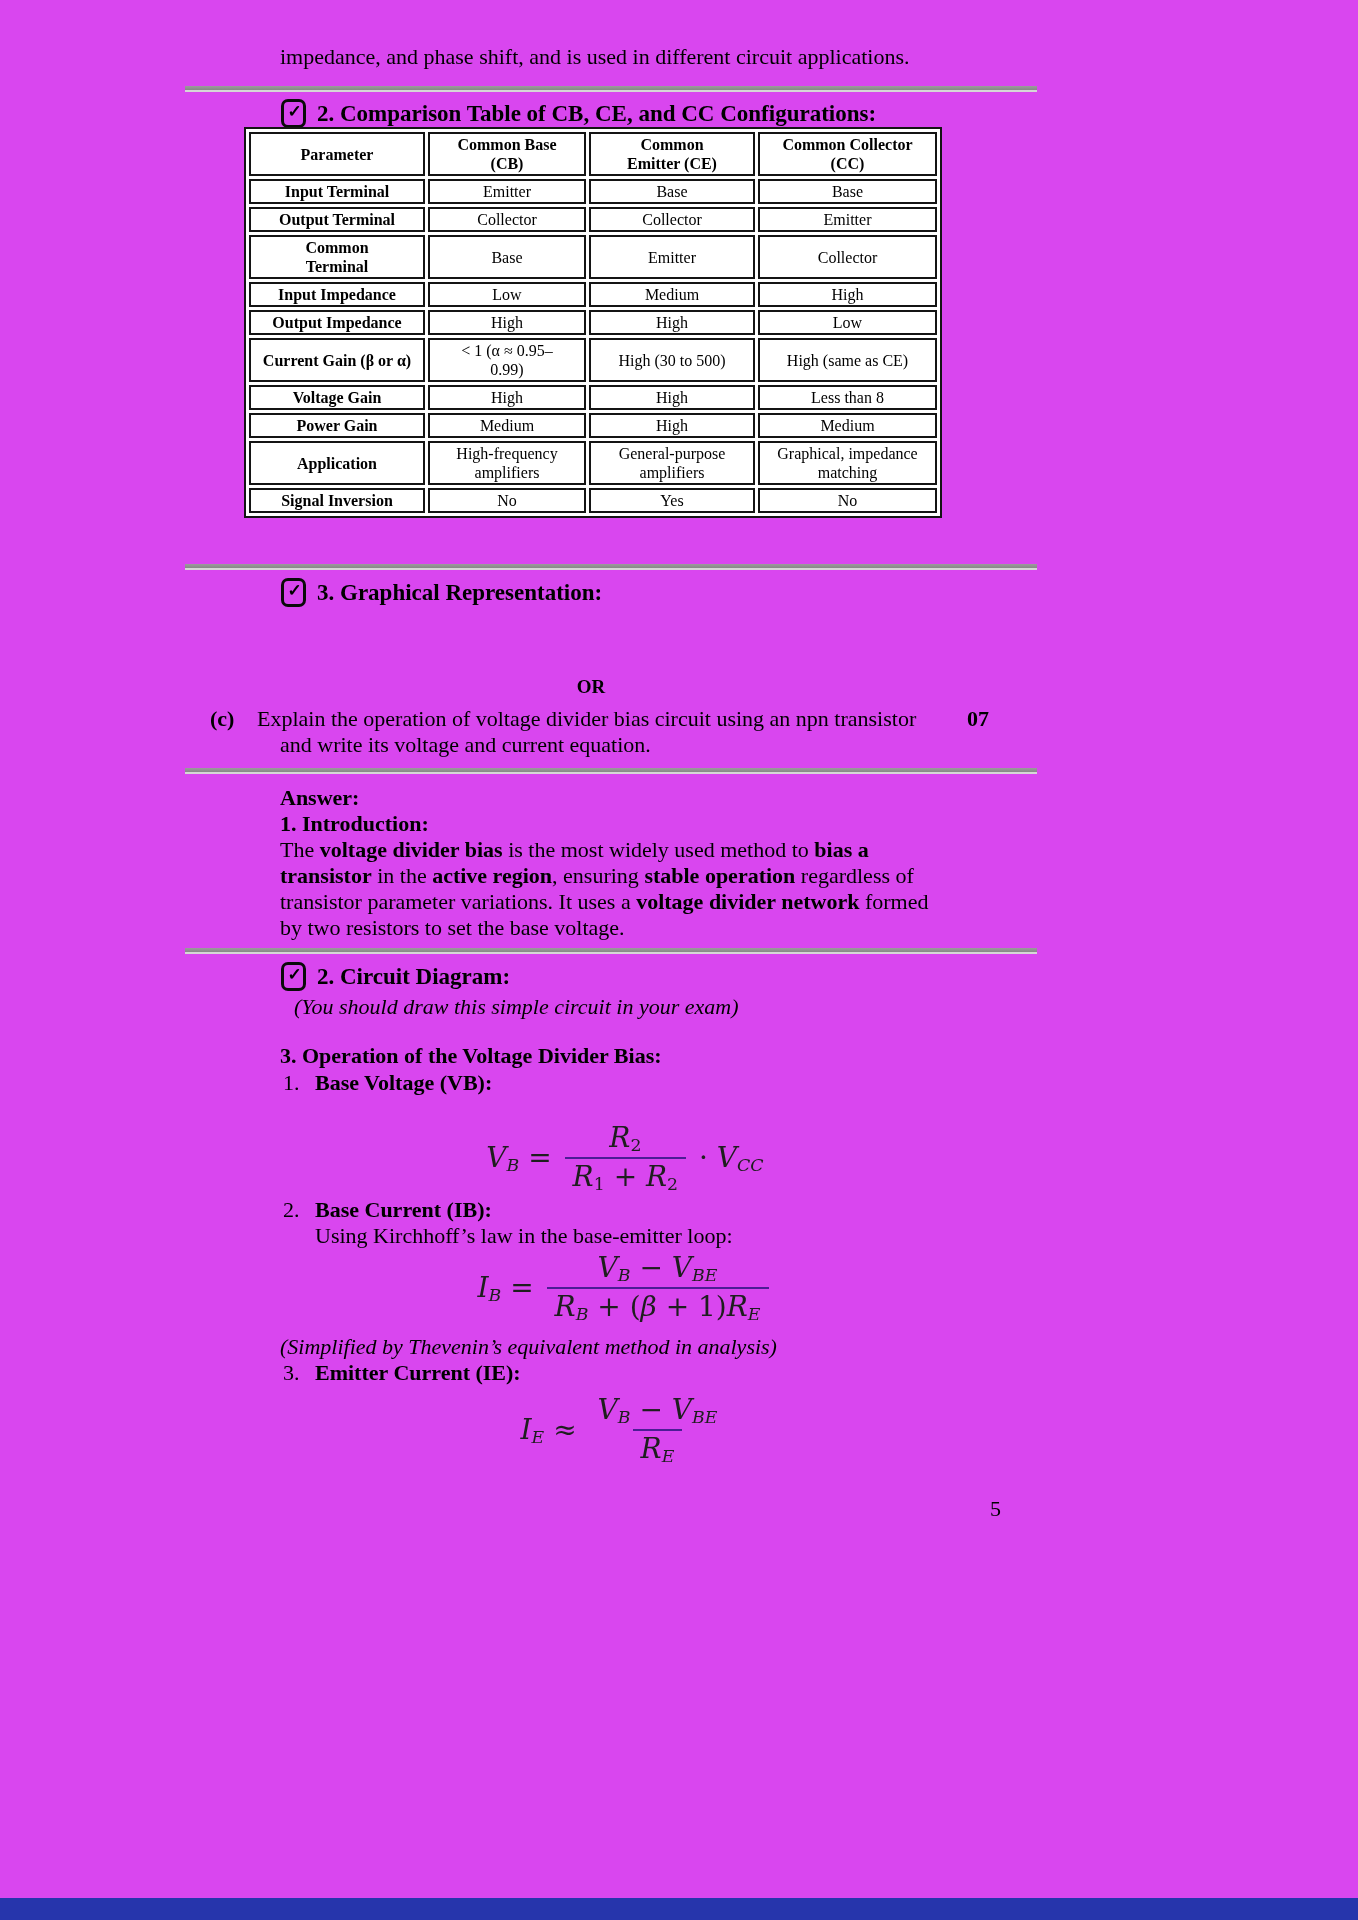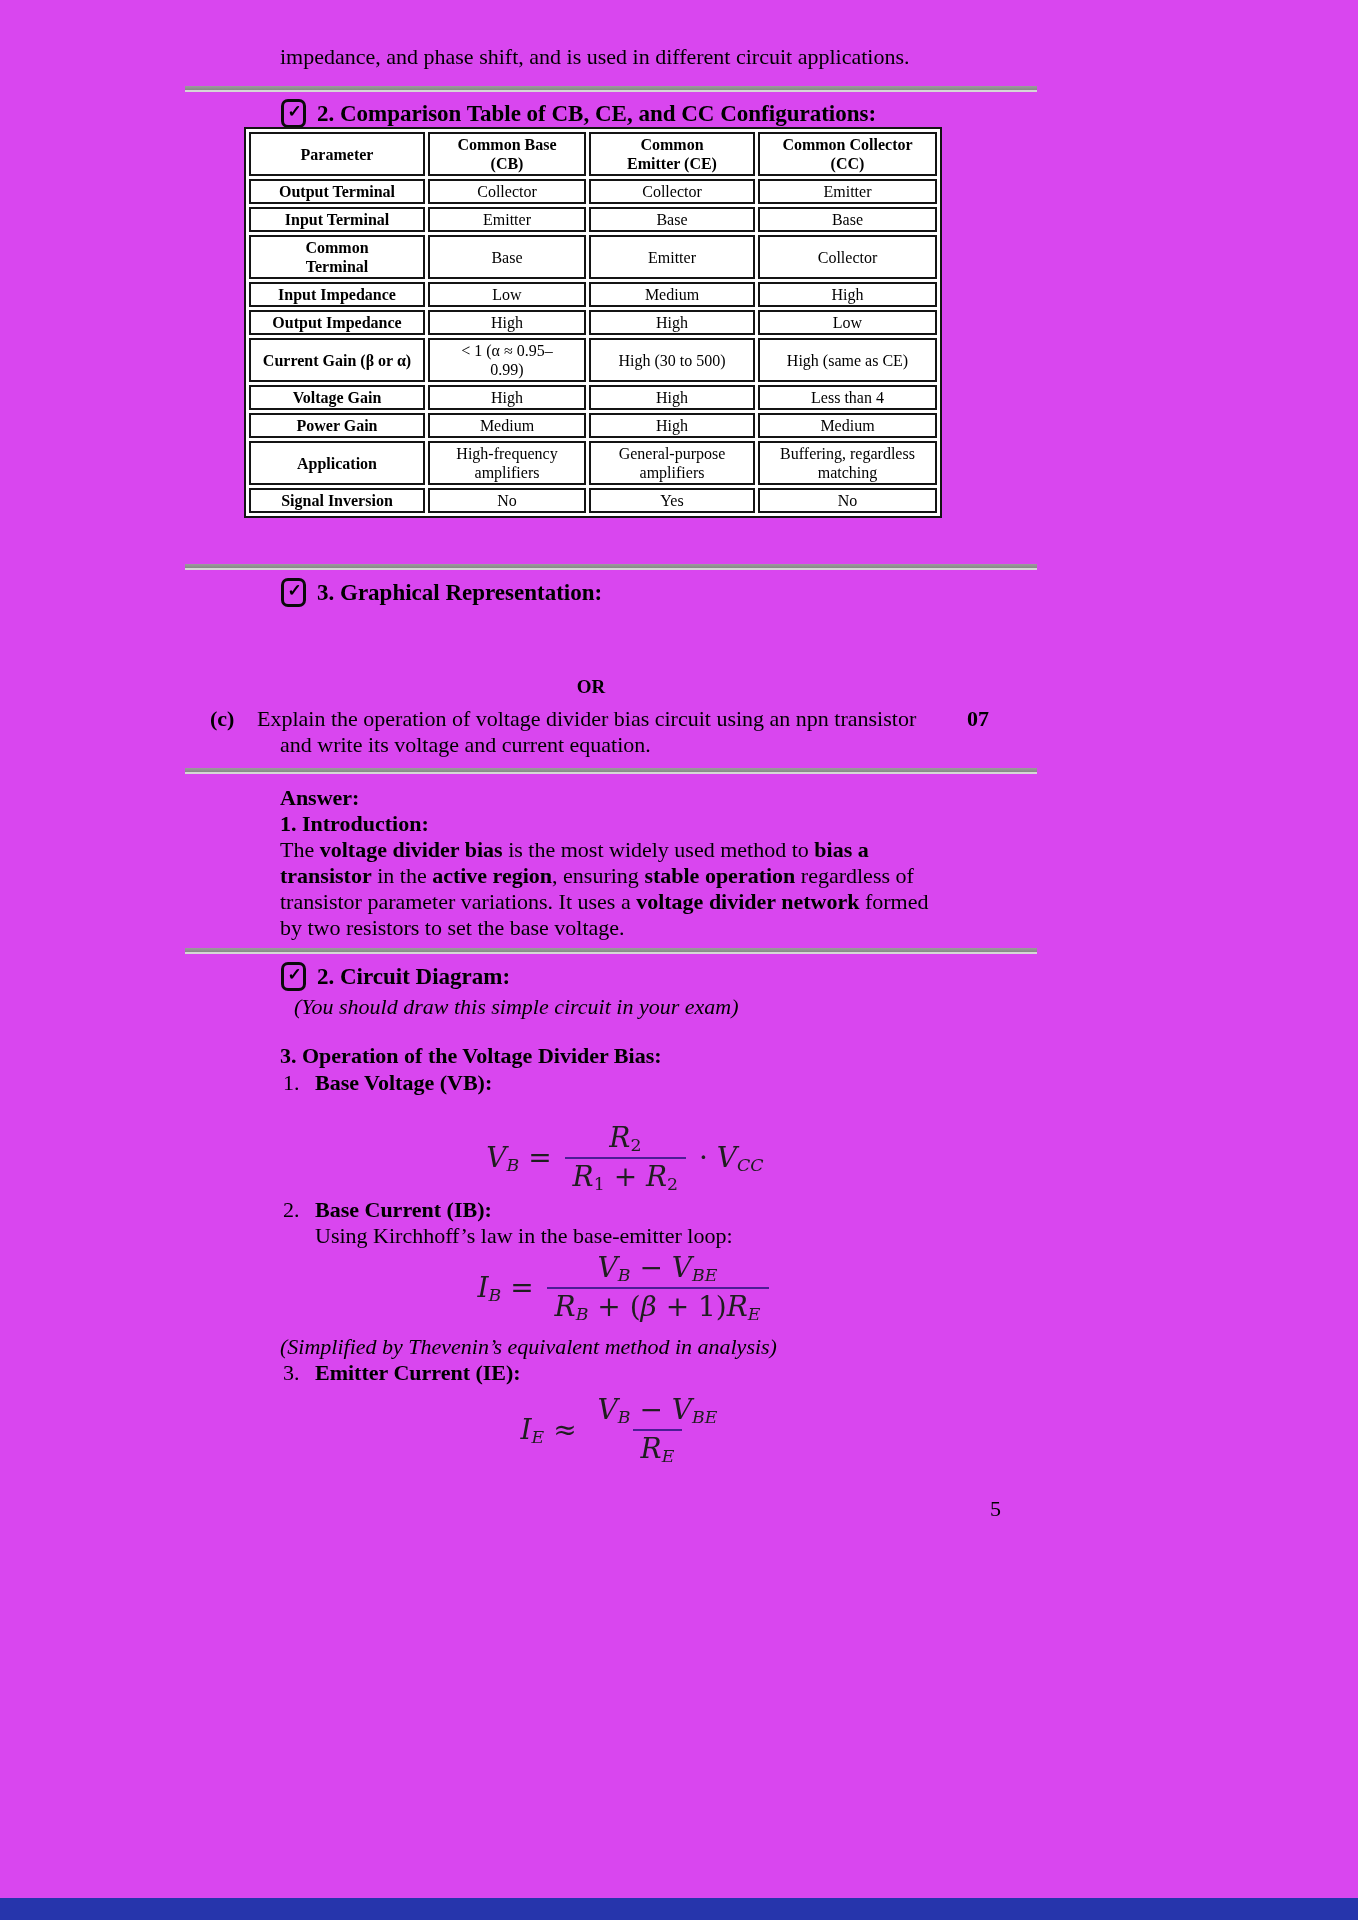--- a/index.html
+++ b/index.html
@@ -78,30 +78,30 @@
         <th>Common Base
 (CB)</th>
         <th>Common
 Emitter (CE)</th>
         <th>Common Collector
 (CC)</th>
       </tr>
     </thead>
     <tbody>
         <tr>
+          <th>Input Terminal</th>
+          <td>Emitter</td>
+          <td>Base</td>
+          <td>Base</td>
+        </tr>
+        <tr>
           <th>Output Terminal</th>
           <td>Collector</td>
           <td>Collector</td>
           <td>Emitter</td>
-        </tr>
-        <tr>
-          <th>Input Terminal</th>
-          <td>Emitter</td>
-          <td>Base</td>
-          <td>Base</td>
         </tr>
         <tr>
           <th>Common
 Terminal</th>
           <td>Base</td>
           <td>Emitter</td>
           <td>Collector</td>
         </tr>
         <tr>
           <th>Input Impedance</th>
@@ -119,35 +119,35 @@
           <th>Current Gain (β or α)</th>
           <td>&lt; 1 (α ≈ 0.95–
 0.99)</td>
           <td>High (30 to 500)</td>
           <td>High (same as CE)</td>
         </tr>
         <tr>
           <th>Voltage Gain</th>
           <td>High</td>
           <td>High</td>
-          <td>Less than 4</td>
+          <td>Less than 8</td>
         </tr>
         <tr>
           <th>Power Gain</th>
           <td>Medium</td>
           <td>High</td>
           <td>Medium</td>
         </tr>
         <tr>
           <th>Application</th>
           <td>High-frequency
 amplifiers</td>
           <td>General-purpose
 amplifiers</td>
-          <td>Buffering, regardless
+          <td>Graphical, impedance
 matching</td>
         </tr>
         <tr>
           <th>Signal Inversion</th>
           <td>No</td>
           <td>Yes</td>
           <td>No</td>
         </tr>
       </tbody>
   </table>

